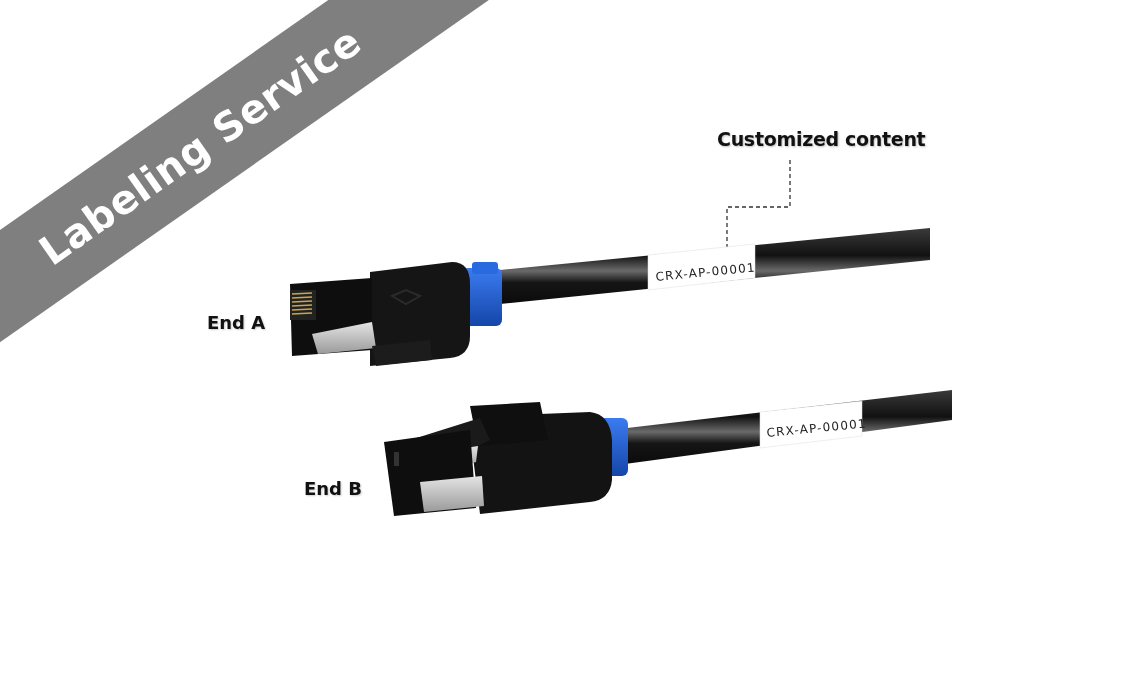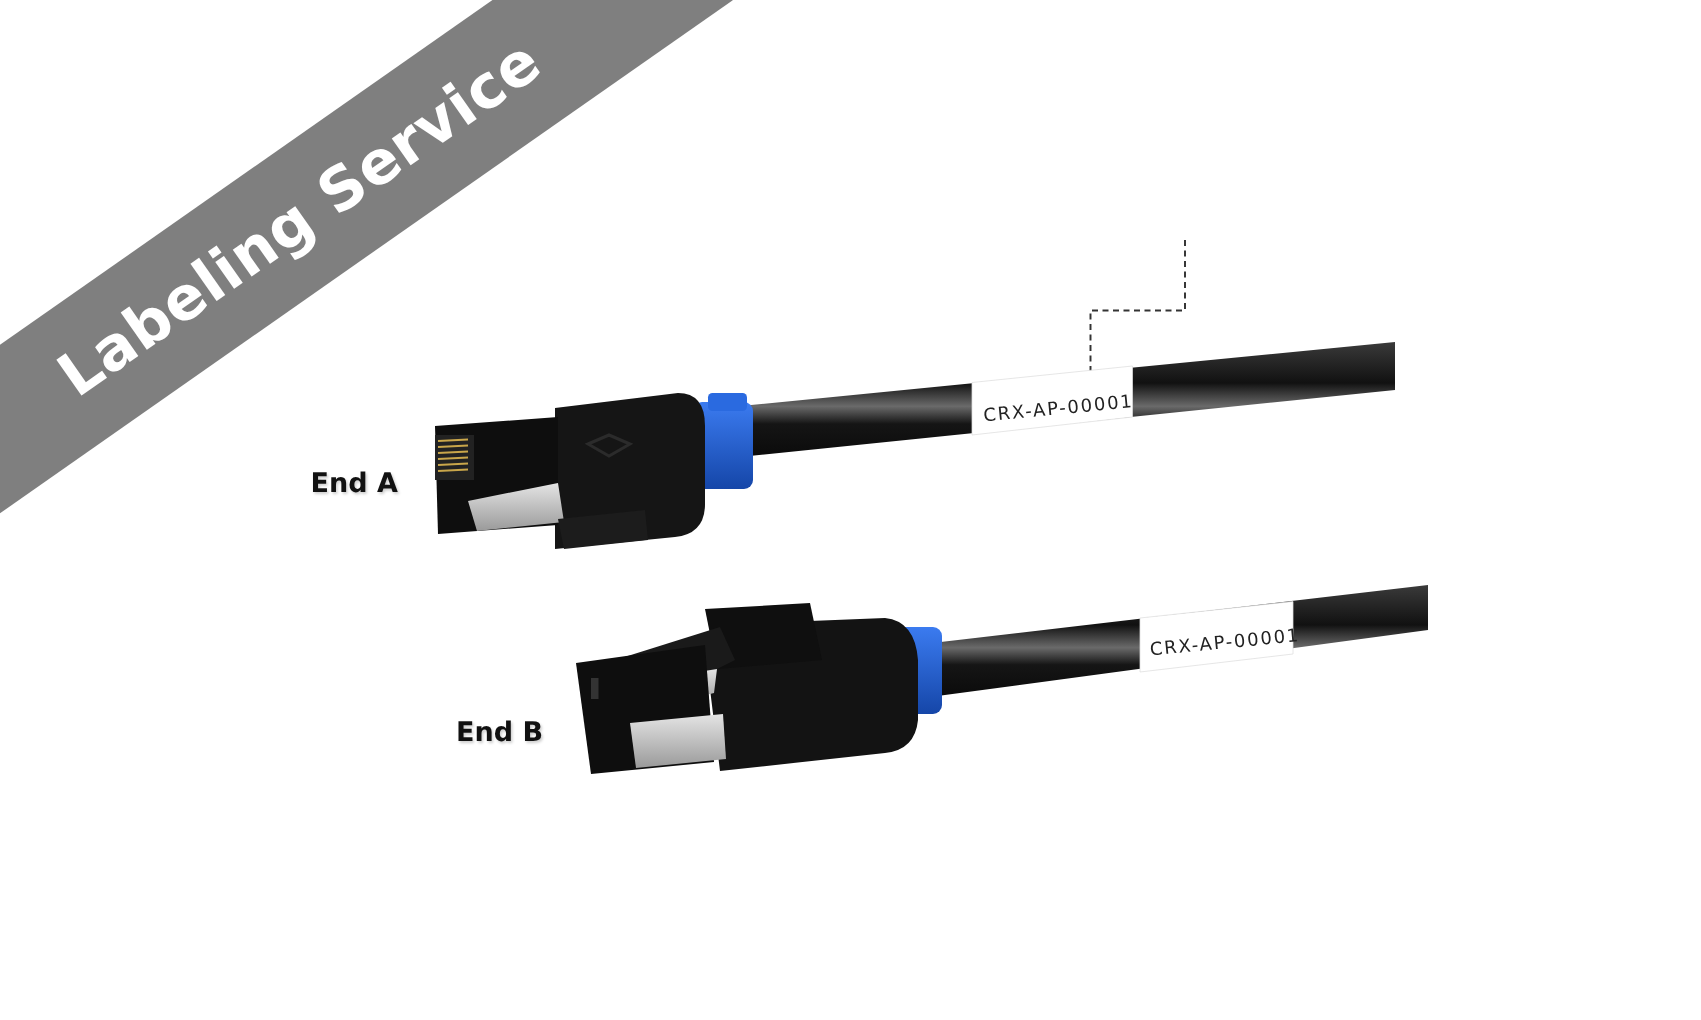--- a/index.html
+++ b/index.html
@@ -107,16 +107,17 @@
 
       <path d="M410 440 L480 418 L490 440 L430 470 Z" fill="#1a1a1a"></path>
       <path d="M440 452 L478 446 L476 462 L444 470 Z" fill="url(#shieldGrad)"></path>
 
       <path d="M384 442 L470 430 L476 508 L394 516 Z" fill="#0e0e0e"></path>
       <rect x="394" y="452" width="5" height="14" fill="#333"></rect>
       <path d="M420 482 L482 476 L484 506 L424 512 Z" fill="url(#shieldGrad)"></path>
     </g>
   </svg>
 
+  <div class="callout">Customized content</div>
   <div class="end-label" style="left:207px; top:312px;">End A</div>
   <div class="end-label" style="left:304px; top:478px;">End B</div>
 
 </div>
 
 </body></html>

